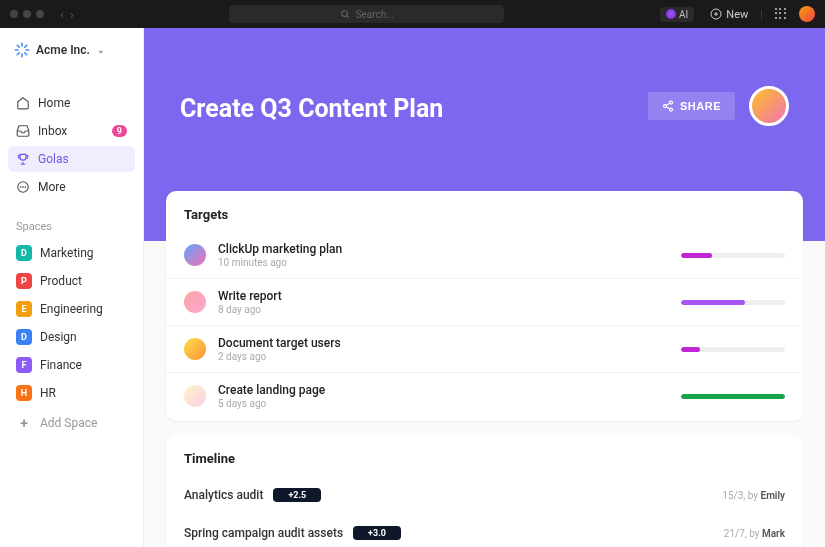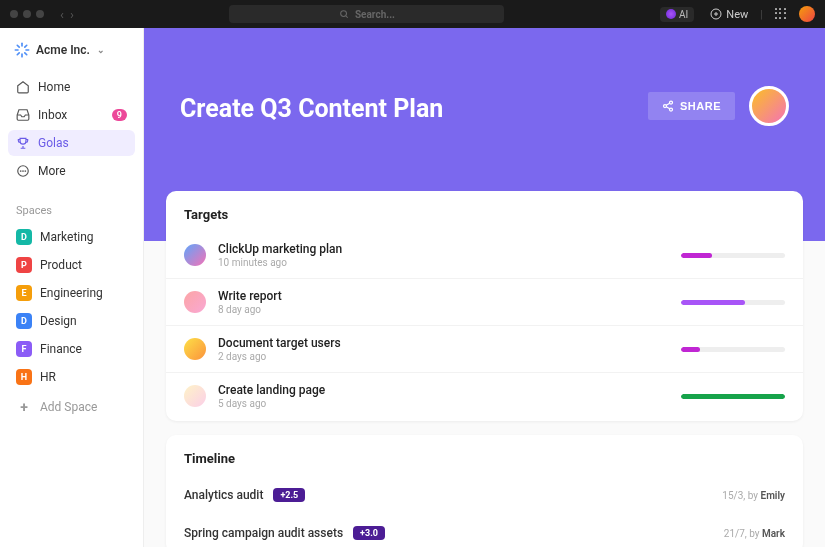--- a/index.html
+++ b/index.html
@@ -30,21 +30,20 @@
   background: #2a2a2a;
   border-radius: 4px;
   height: 18px;
   width: 275px;
   display: flex;
   align-items: center;
   justify-content: center;
   gap: 6px;
   font-size: 10px;
   color: #666;
-  font-weight: bold;
 }
 .ai-badge {
   background: #2a2a2a;
   border-radius: 4px;
   padding: 2px 6px;
   display: flex;
   align-items: center;
   gap: 3px;
   font-size: 10px;
   color: #bbb;
@@ -71,21 +70,21 @@
 }
 .workspace {
   display: flex;
   align-items: center;
   gap: 6px;
   padding: 4px 6px;
   font-size: 12px;
   font-weight: 600;
   color: #333;
   cursor: pointer;
-  margin-bottom: 10px;
+  margin-bottom: 26px;
 }
 .ws-logo {
   width: 16px; height: 16px;
   display: flex; align-items: center; justify-content: center;
   color: #4f8ff7;
 }
 .chev { font-size: 9px; color: #888; margin-left: 1px; }
 .nav-item {
   display: flex;
   align-items: center;
@@ -218,25 +217,25 @@
 
 .timeline-row {
   display: flex;
   align-items: center;
   padding: 12px 18px;
   gap: 10px;
   cursor: pointer;
 }
 .timeline-name { font-size: 12px; color: #333; font-weight: 500; }
 .pill {
-  background: #4c1d95;
+  background: #0f172a;
   color: white;
   font-size: 9px;
   font-weight: 700;
-  padding: 2px 7px;
+  padding: 2px 15px;
   border-radius: 4px;
 }
 .timeline-meta { margin-left: auto; font-size: 10px; color: #aaa; }
 .timeline-meta b { color: #555; font-weight: 600; }
 </style>
 </head>
 <body>
 
 <div class="topbar">
   <div class="traffic-lights">

